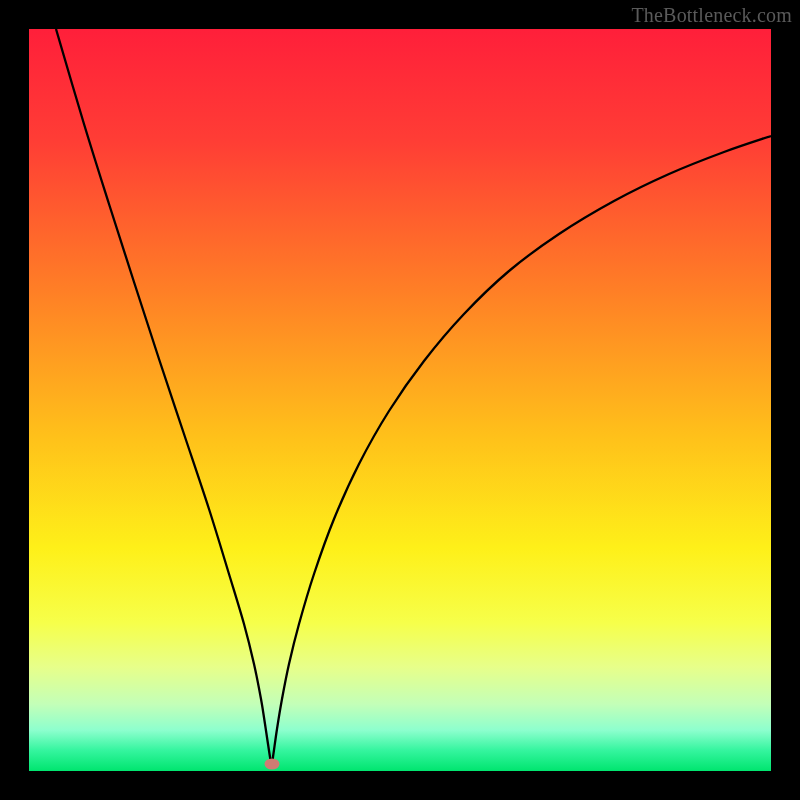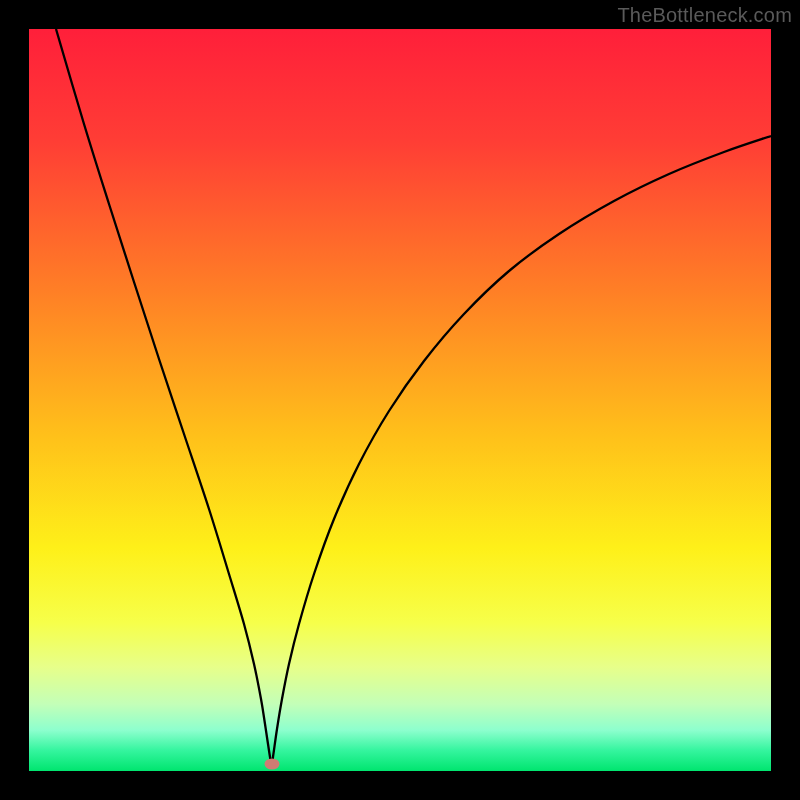--- a/index.html
+++ b/index.html
@@ -43,20 +43,21 @@
   }
   .watermark {
     position: absolute;
     top: 4px;
     right: 8px;
     color: #5a5a5a;
     font-size: 20px;
     font-weight: 500;
     letter-spacing: 0.2px;
     user-select: none;
+    font-family: Liberation Serif, serif;
   }
 </style>
 </head>
 <body>
 
 <div class="frame">
   <svg class="bg-gradient" viewBox="0 0 742 742" preserveAspectRatio="none">
     <defs>
       <linearGradient id="bgGrad" x1="0" y1="0" x2="0" y2="1">
           <stop offset="0%" stop-color="#ff1f3a"></stop>

